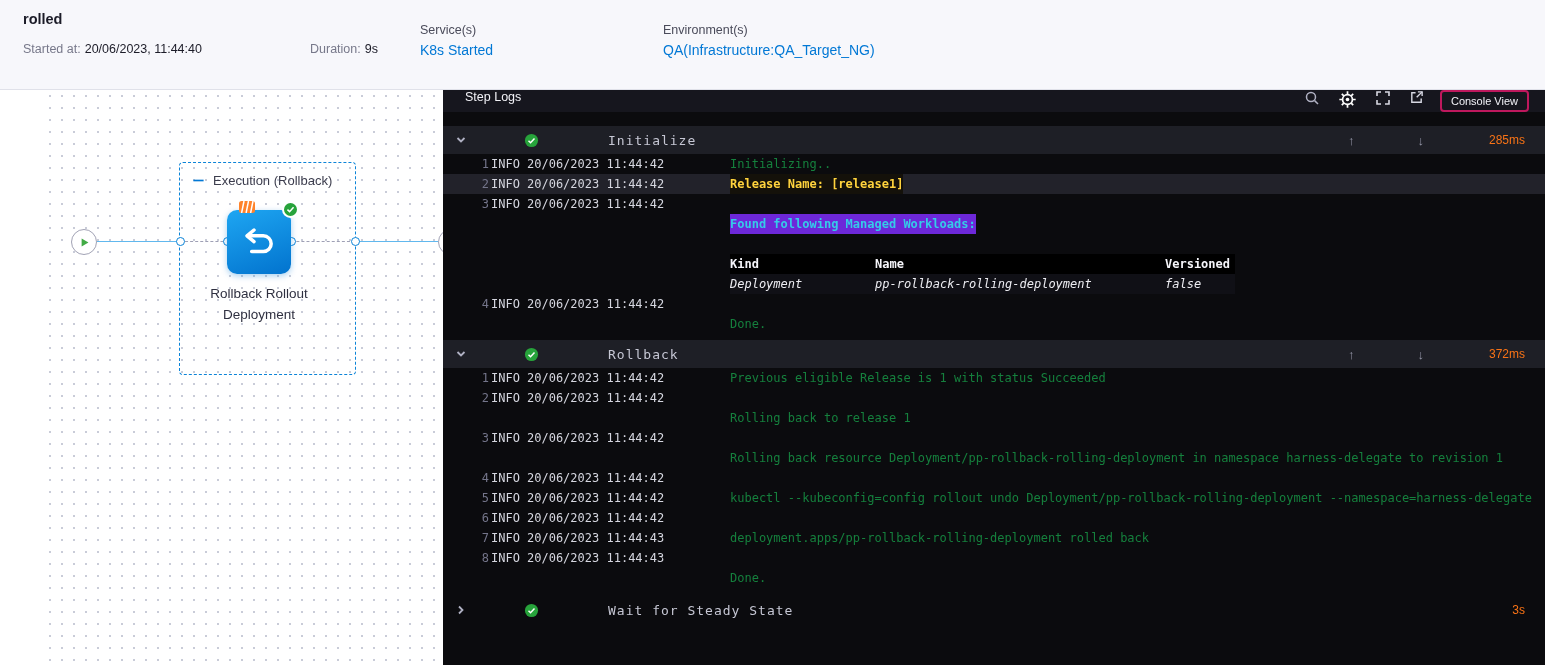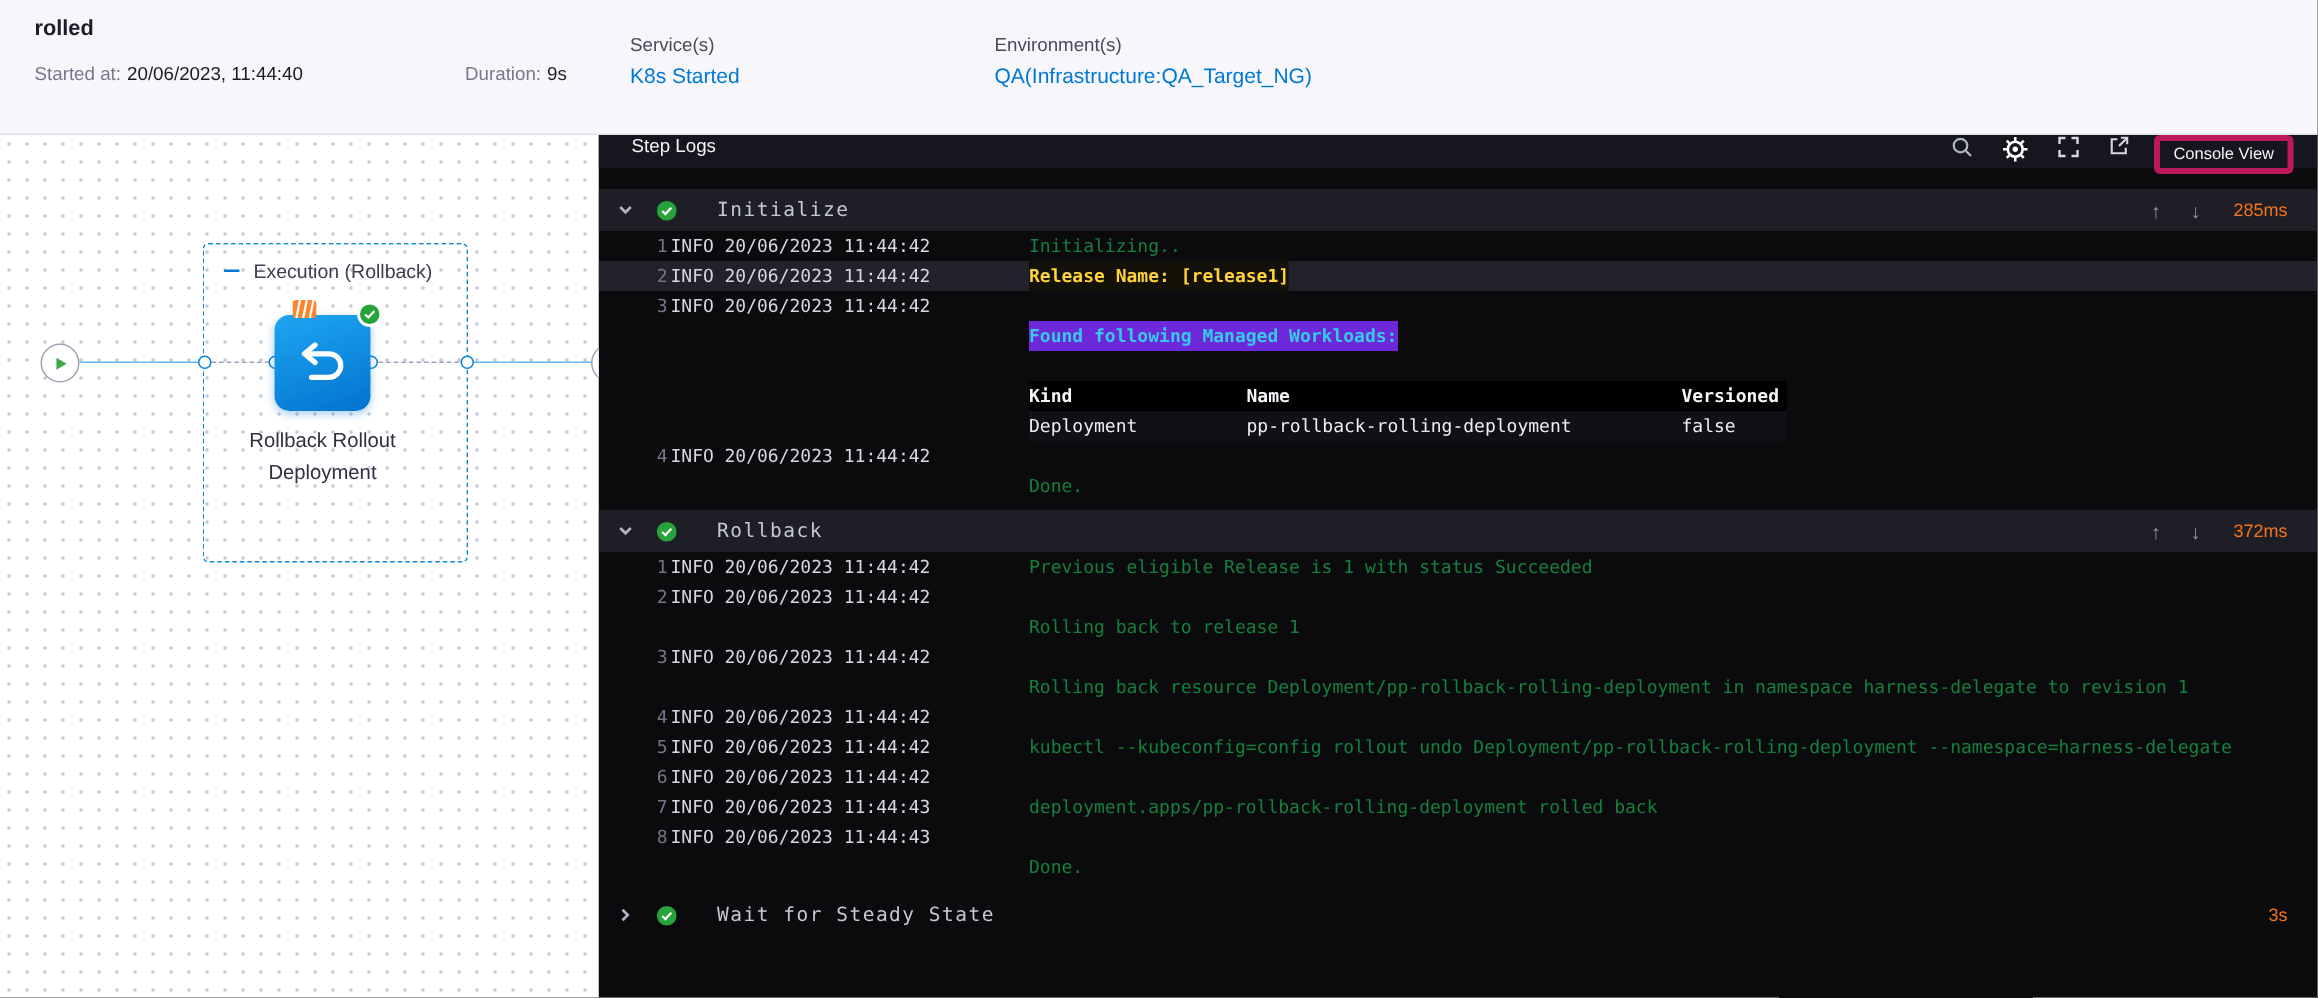--- a/index.html
+++ b/index.html
@@ -19,21 +19,21 @@
   .hcol-value { position:absolute; top:42px; font-size:14px; color:#0278d5; cursor:pointer; }
   .svc-label { left:420px; } .svc-value { left:420px; }
   .env-label { left:663px; } .env-value { left:663px; }
 
   
   .main { position:absolute; left:0; top:90px; width:1545px; height:575px; display:flex; }
 
   
   .canvas { position:relative; width:399px; height:575px; background-color:#fff;
             background-image:radial-gradient(circle,#c9ccd8 1px,transparent 1.2px);
-            background-size:12px 12px; overflow:hidden; }
+            background-size:12px 12px; overflow:hidden;margin-left:44px; }
   .exec-group { position:absolute; left:135px; top:72px; width:177px; height:213px;
                 border:1px dashed #0b84d8; border-radius:4px; }
   .group-label { position:absolute; left:12px; top:10px; display:flex; align-items:center; gap:8px;
                  font-size:13px; color:#3c3d4d; white-space:nowrap; }
   .edge { position:absolute; height:0; }
   .edge.solid { border-top:1.5px solid #61b8ee; }
   .edge.dashed { border-top:1.5px dashed #9fa0b5; }
   .dot { position:absolute; width:9px; height:9px; border-radius:50%;
          background:#fff; border:1.5px solid #0b84d8; z-index:3; }
   .start-node, .end-node { position:absolute; width:26px; height:26px; border-radius:50%;
@@ -52,26 +52,26 @@
   .zoom-glyph { position:absolute; left:432px; width:27px; height:27px; display:flex; align-items:center;
         justify-content:center; font-size:24px; font-weight:300; color:#3c3d4d; cursor:pointer; }
 
   
   .log { flex:1; display:flex; flex-direction:column; background:#0b0b0e; min-width:0; }
   .log-header { height:22px; background:#16161e; display:flex; align-items:flex-start;
         padding:0 16px 0 22px; flex:none; }
   .log-title { font-size:12.5px; color:#f2f2f7; }
   .lh-spacer { flex:1; }
   .lh-icon { display:flex; align-items:center; justify-content:center; margin-left:18px; cursor:pointer; }
-  .console-btn { margin-left:16px; border:4px solid #be185d; border-radius:4px; color:#f2f2f7;
+  .console-btn { margin-left:16px; border:2px solid #be185d; border-radius:4px; color:#f2f2f7;
         font-size:11px; padding:3px 9px; background:transparent; cursor:pointer; white-space:nowrap; }
   .log-body { flex:1; overflow:hidden; padding-top:14px; }
 
   .sec { height:28px; display:flex; align-items:center; background:#1e1f26;
-         padding:0 20px 0 10px; cursor:pointer; }
+         padding:0 20px 0 10px; cursor:pointer;gap:43px; }
   .sec + .row, .sec { margin-top:0; }
   .sec.later { margin-top:6px; }
   .sec.collapsed { background:transparent; margin-top:8px; }
   .sec .chev { display:flex; align-items:center; margin-left:2px; width:14px; flex:none; }
   .sec .chk { display:flex; align-items:center; margin-left:12px; flex:none; }
   .sec-title { margin-left:26px; font-family:"DejaVu Sans Mono", monospace; font-size:13px;
         letter-spacing:1px; color:#c6c7d4; white-space:nowrap; }
   .sp { flex:1; }
   .arr { color:#9596a8; font-size:13px; margin-left:20px; cursor:pointer; }
   .dur { margin-left:14px; color:#f97316; font-size:12px; min-width:44px; text-align:right; }
@@ -80,21 +80,21 @@
          font-family:"DejaVu Sans Mono", monospace; font-size:12px; overflow:hidden; }
   .row.hl { background:#22222a; }
   .ln { margin-left:30px; width:16px; text-align:right; color:#74758a; flex:none; }
   .lv { margin-left:2px; width:34px; color:#d6d7e0; flex:none; }
   .tm { margin-left:2px; width:140px; color:#d6d7e0; flex:none; }
   .msg { margin-left:63px; color:#15803d; flex:none; }
   .m-highlight { color:#ffd33d; font-weight:bold; background:#14110a; }
   .m-accent { color:#35cbe8; font-weight:bold; background:#6d28d9; }
   .tcols { margin-left:63px; display:inline-flex; flex:none; }
   .t-head { background:#000; font-weight:bold; color:#f5f5fa; }
-  .t-row { background:#101016; color:#ededf2; }
+  .t-row { background:#101016; color:#ededf2;font-style:italic; }
   .tc0 { width:145px; } .tc1 { width:290px; } .tc2 { width:70px; }
 </style>
 </head>
 <body>
 
 <div class="app">
 
   <div class="top">
     <div class="title">rolled</div>
     <div class="meta-line started">

